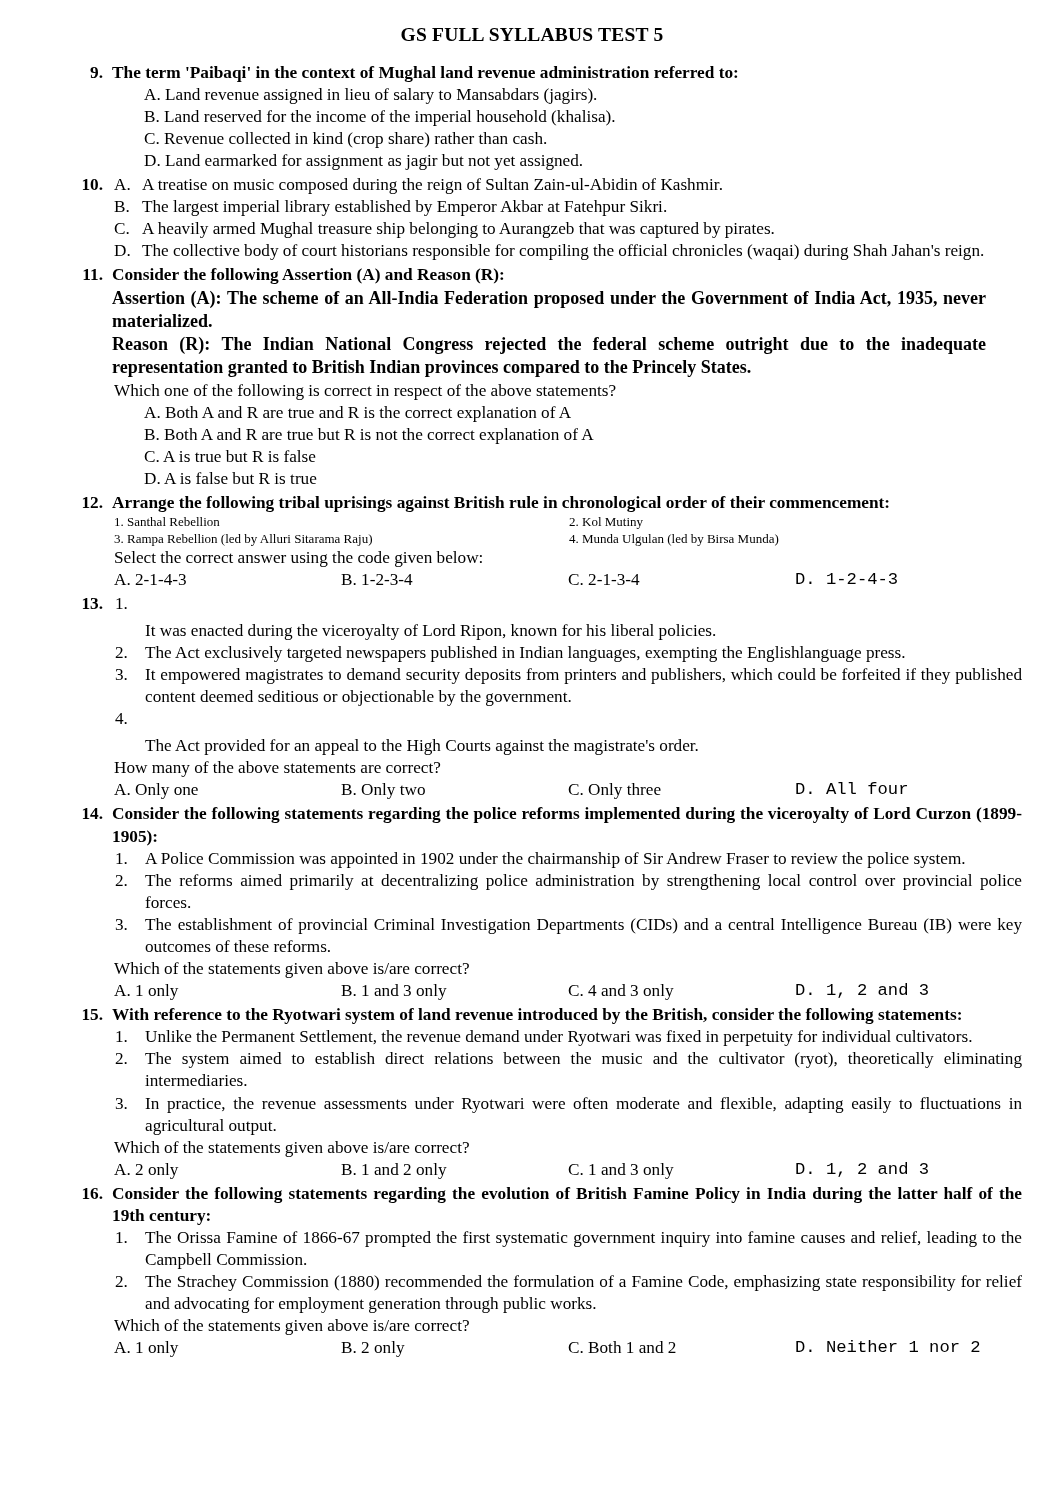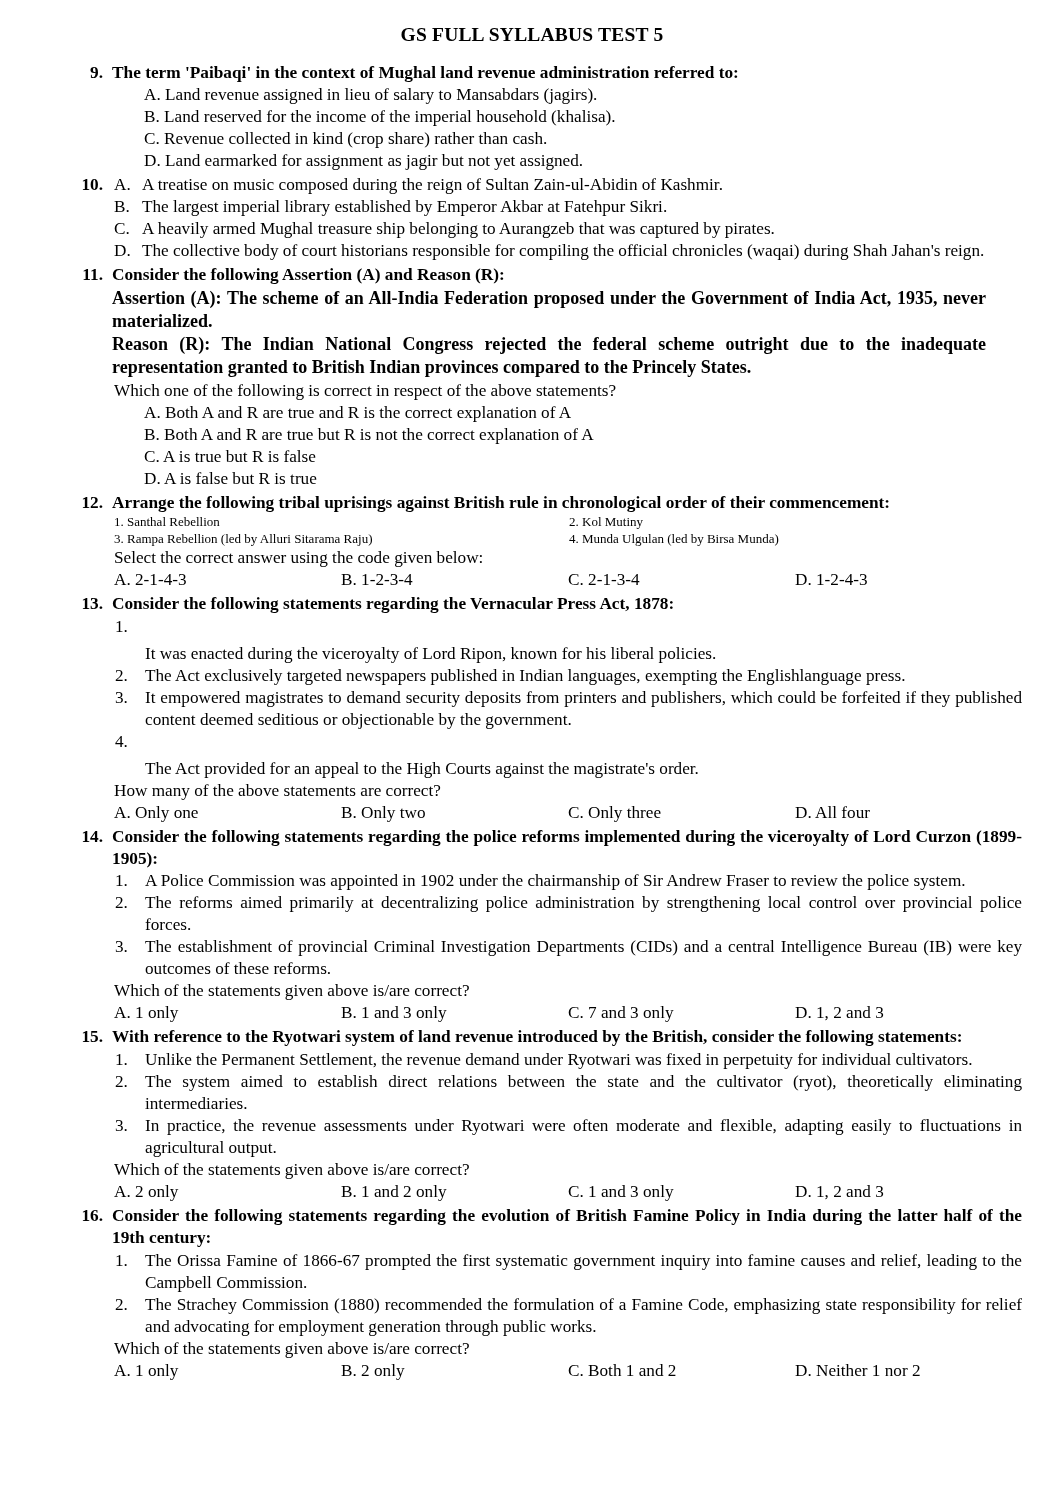--- a/index.html
+++ b/index.html
@@ -115,21 +115,21 @@
   }
   .pair-row .c1 { width: 455px; min-width: 455px; }
   .pair-row .c2 { flex: 1; }
   .quad-row {
     display: flex;
     font-size: 17.2px;
     line-height: 1.28;
     padding-left: 2px;
   }
   .quad-row .c { width: 227px; min-width: 227px; }
-  .quad-row .c:last-child { width: auto; }
+  .quad-row .c:last-child { width: auto; font-family: Liberation Mono, monospace; }
 </style>
 </head>
 <body>
 
 <div class="page">
 
   <div class="doc-title">GS FULL SYLLABUS TEST 5</div>
 
   <div class="q">
     <div class="q-num">9.</div>
@@ -196,21 +196,20 @@
         <div class="c">B. 1-2-3-4</div>
         <div class="c">C. 2-1-3-4</div>
         <div class="c">D. 1-2-4-3</div>
       </div>
     </div>
   </div>
 
   <div class="q">
     <div class="q-num">13.</div>
     <div class="q-body">
-      <div class="q-stem nojust">Consider the following statements regarding the Vernacular Press Act, 1878:</div>
       <div class="num-ind">
         <div class="lbl">1.</div>
         <div class="txt nojust">It was enacted during the viceroyalty of Lord Ripon, known for his liberal policies.</div>
       </div>
       <div class="num-ind">
         <div class="lbl">2.</div>
         <div class="txt">The Act exclusively targeted newspapers published in Indian languages, exempting the Englishlanguage press.</div>
       </div>
       <div class="num-ind">
         <div class="lbl">3.</div>
@@ -243,37 +242,37 @@
         <div class="txt">The reforms aimed primarily at decentralizing police administration by strengthening local control over provincial police forces.</div>
       </div>
       <div class="num-ind">
         <div class="lbl">3.</div>
         <div class="txt">The establishment of provincial Criminal Investigation Departments (CIDs) and a central Intelligence Bureau (IB) were key outcomes of these reforms.</div>
       </div>
       <div class="lead">Which of the statements given above is/are correct?</div>
       <div class="quad-row">
         <div class="c">A. 1 only</div>
         <div class="c">B. 1 and 3 only</div>
-        <div class="c">C. 7 and 3 only</div>
+        <div class="c">C. 4 and 3 only</div>
         <div class="c">D. 1, 2 and 3</div>
       </div>
     </div>
   </div>
 
   <div class="q">
     <div class="q-num">15.</div>
     <div class="q-body">
       <div class="q-stem">With reference to the Ryotwari system of land revenue introduced by the British, consider the following statements:</div>
       <div class="num-ind">
         <div class="lbl">1.</div>
         <div class="txt">Unlike the Permanent Settlement, the revenue demand under Ryotwari was fixed in perpetuity for individual cultivators.</div>
       </div>
       <div class="num-ind">
         <div class="lbl">2.</div>
-        <div class="txt">The system aimed to establish direct relations between the state and the cultivator (ryot), theoretically eliminating intermediaries.</div>
+        <div class="txt">The system aimed to establish direct relations between the music and the cultivator (ryot), theoretically eliminating intermediaries.</div>
       </div>
       <div class="num-ind">
         <div class="lbl">3.</div>
         <div class="txt">In practice, the revenue assessments under Ryotwari were often moderate and flexible, adapting easily to fluctuations in agricultural output.</div>
       </div>
       <div class="lead">Which of the statements given above is/are correct?</div>
       <div class="quad-row">
         <div class="c">A. 2 only</div>
         <div class="c">B. 1 and 2 only</div>
         <div class="c">C. 1 and 3 only</div>

